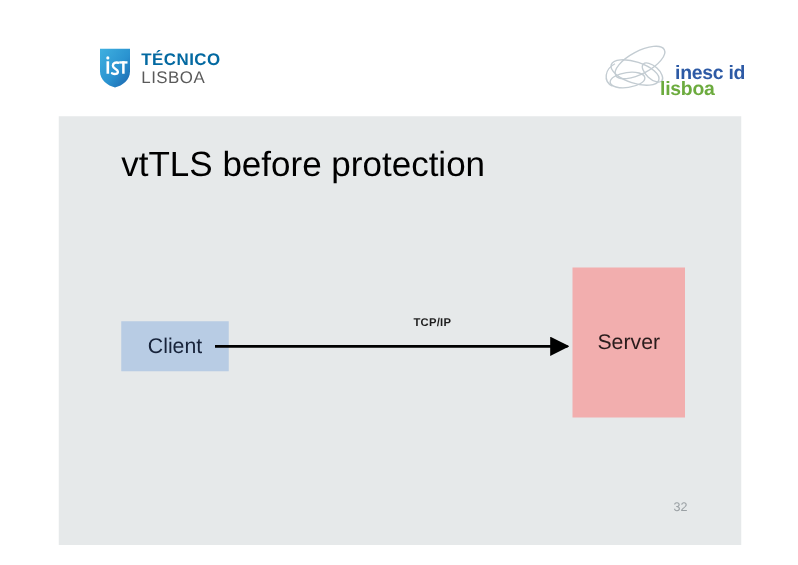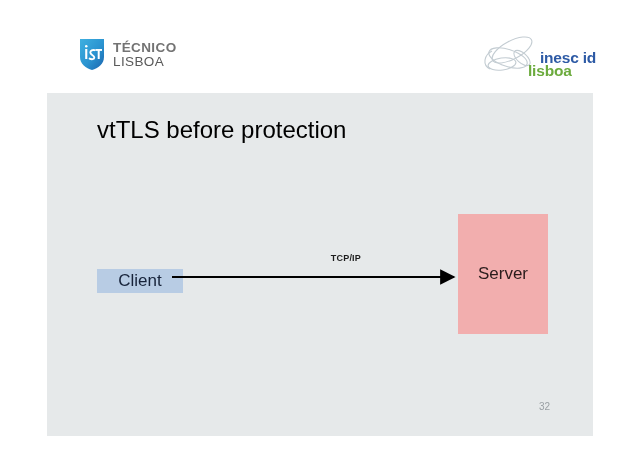--- a/index.html
+++ b/index.html
@@ -33,21 +33,21 @@
   .ist-words {
     display: flex;
     flex-direction: column;
     justify-content: center;
     line-height: 1.0;
   }
   .ist-tecnico {
     font-size: 13.5px;
     font-weight: bold;
     letter-spacing: 0.4px;
-    color: #737373;
+    color: #0369a1;
   }
   .ist-lisboa {
     font-size: 13.5px;
     font-weight: normal;
     letter-spacing: 0.4px;
     color: #5a5a5a;
     margin-top: 1px;
   }
 
   .logo-inesc {
@@ -66,41 +66,40 @@
     top: 93px;
     width: 546px;
     height: 343px;
     background: #e6e9ea;
   }
 
   .slide-title {
     position: absolute;
     left: 50px;
     top: 23px;
-    font-size: 24px;
+    font-size: 28px;
     color: #000000;
     white-space: nowrap;
   }
 
   
   .node {
     position: absolute;
     display: flex;
     align-items: center;
     justify-content: center;
     font-size: 17px;
     color: #17233a;
   }
   .node-client {
     left: 50px;
     top: 164px;
     width: 86px;
-    height: 24px;
+    height: 40px;
     background: #b8cce4;
-    margin-top: 12px;
   }
   .node-server {
     left: 411px;
     top: 121px;
     width: 90px;
     height: 120px;
     background: #f2aeae;
     color: #2a1c1c;
   }
 

